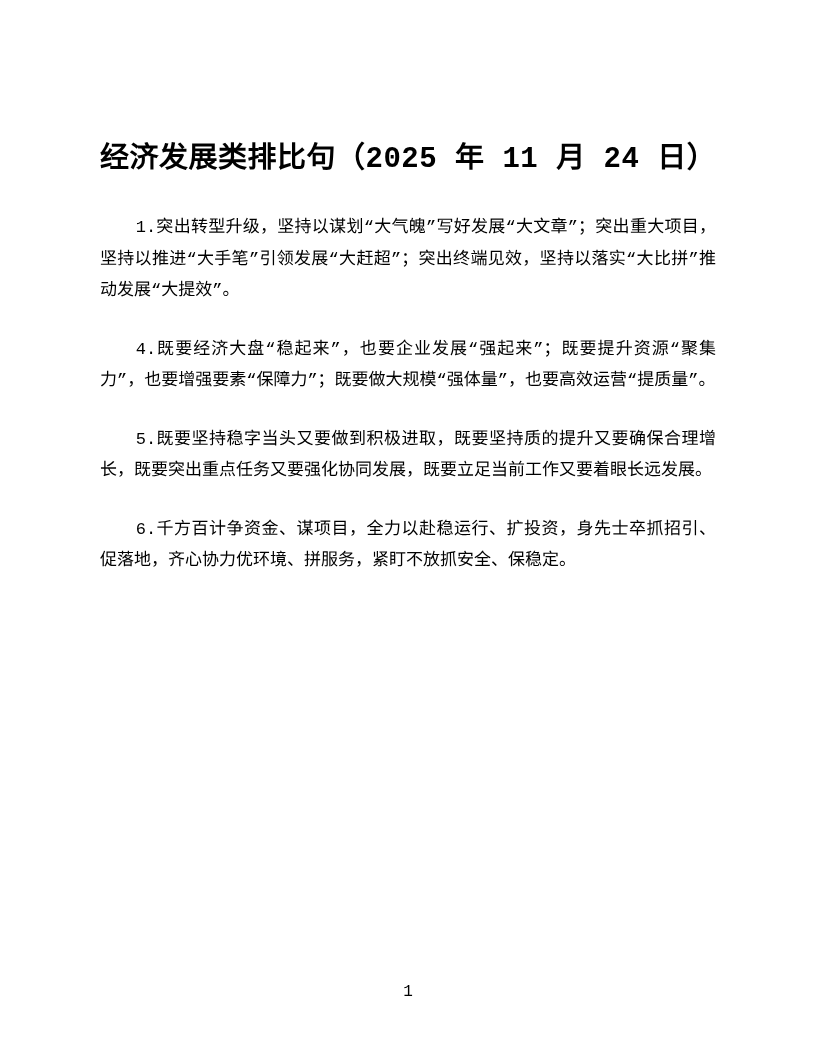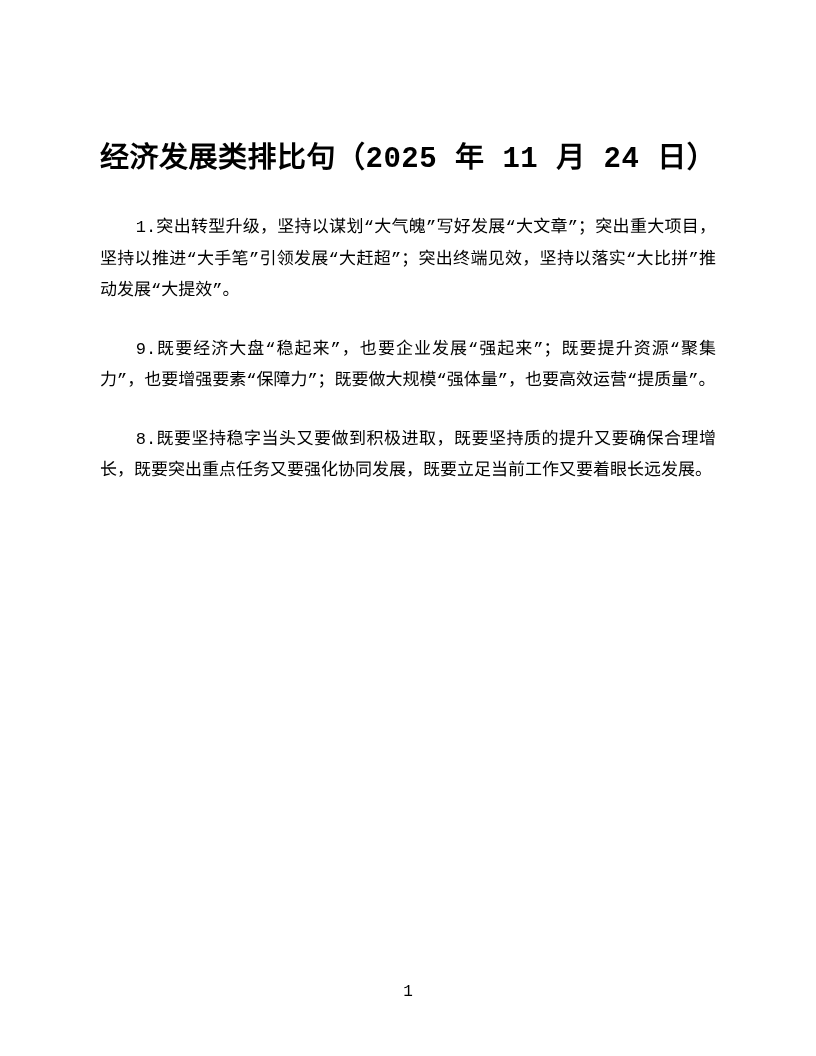--- a/index.html
+++ b/index.html
@@ -57,20 +57,21 @@
 <body>
 
 <div class="page">
   <div class="content">
     <h1 class="doc-title">经济发展类排比句（2025 年 11 月 24 日）</h1>
 
     <p class="doc-paragraph">1.突出转型升级，坚持以谋划“大气魄”写好发展“大文章”；突出重大项目，坚持以推进“大手笔”引领发展“大赶超”；突出终端见效，坚持以落实“大比拼”推动发展“大提效”。</p>
 
 
 
-    <p class="doc-paragraph">9.既要经济大盘“稳起来”，也要企业发展“强起来”；既要提升资源“聚集力”，也要增强要素“保障力”；既要做大规模“强体量”，也要高效运营“提质量”。</p>
+    <p class="doc-paragraph">4.既要经济大盘“稳起来”，也要企业发展“强起来”；既要提升资源“聚集力”，也要增强要素“保障力”；既要做大规模“强体量”，也要高效运营“提质量”。</p>
 
-    <p class="doc-paragraph">8.既要坚持稳字当头又要做到积极进取，既要坚持质的提升又要确保合理增长，既要突出重点任务又要强化协同发展，既要立足当前工作又要着眼长远发展。</p>
+    <p class="doc-paragraph">5.既要坚持稳字当头又要做到积极进取，既要坚持质的提升又要确保合理增长，既要突出重点任务又要强化协同发展，既要立足当前工作又要着眼长远发展。</p>
 
+    <p class="doc-paragraph">6.千方百计争资金、谋项目，全力以赴稳运行、扩投资，身先士卒抓招引、促落地，齐心协力优环境、拼服务，紧盯不放抓安全、保稳定。</p>
   </div>
 
   <div class="page-footer">1</div>
 </div>
 
 </body></html>

